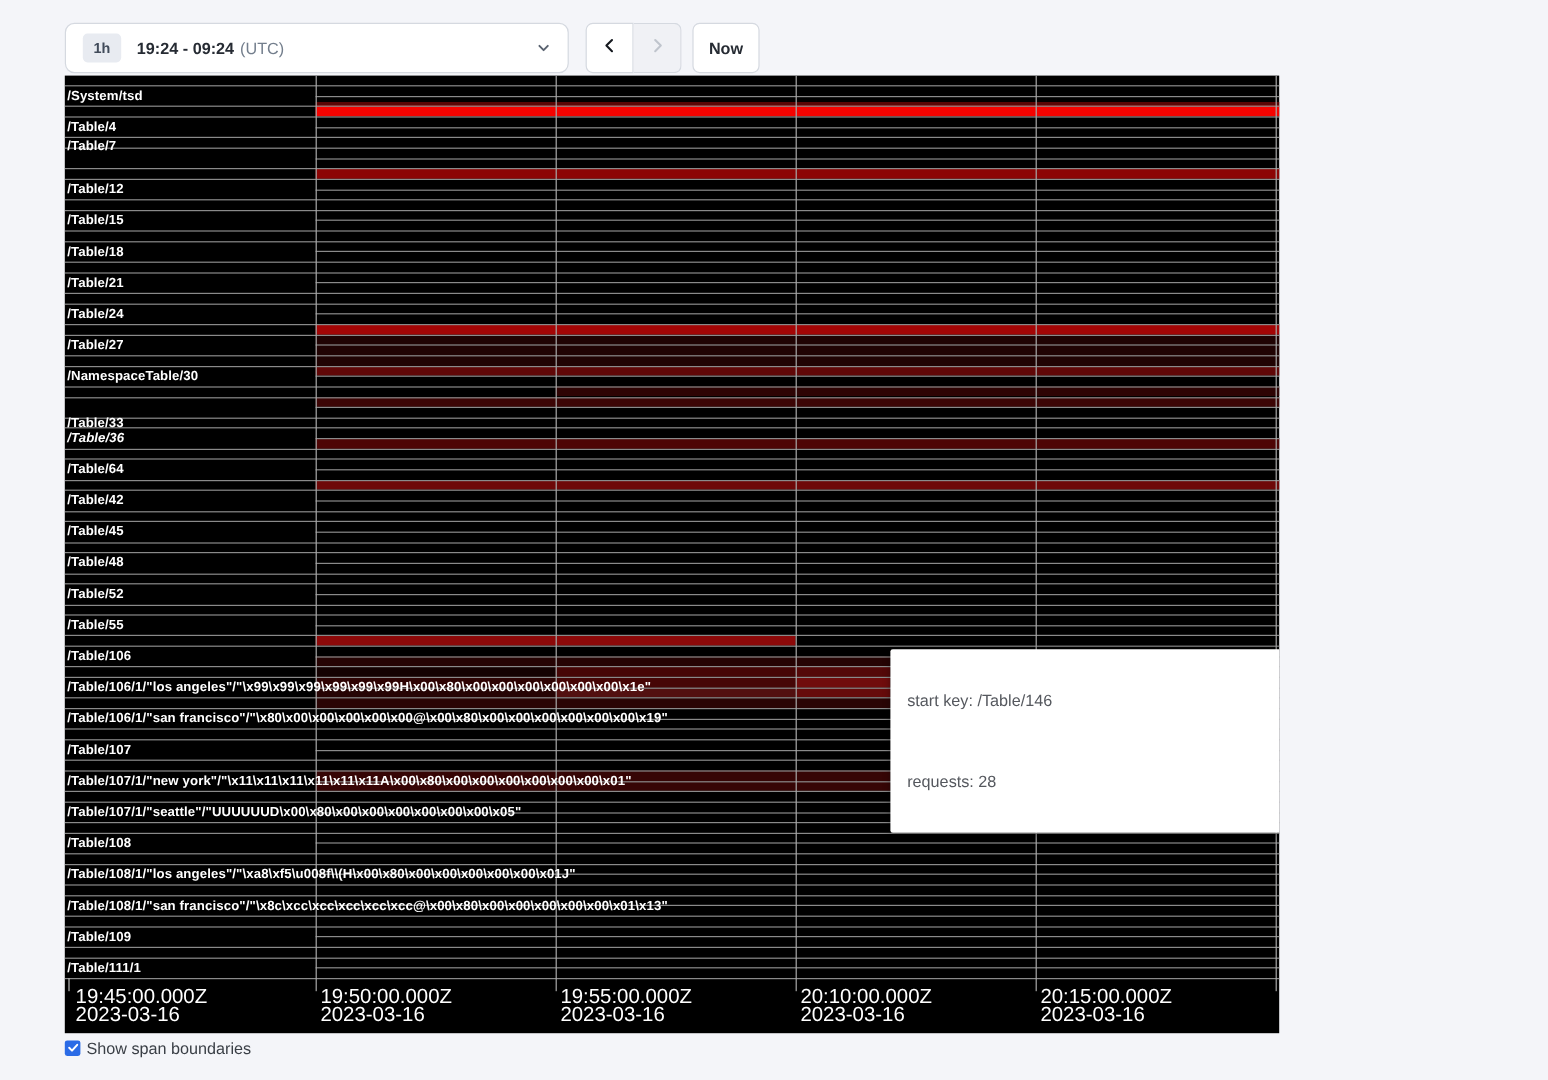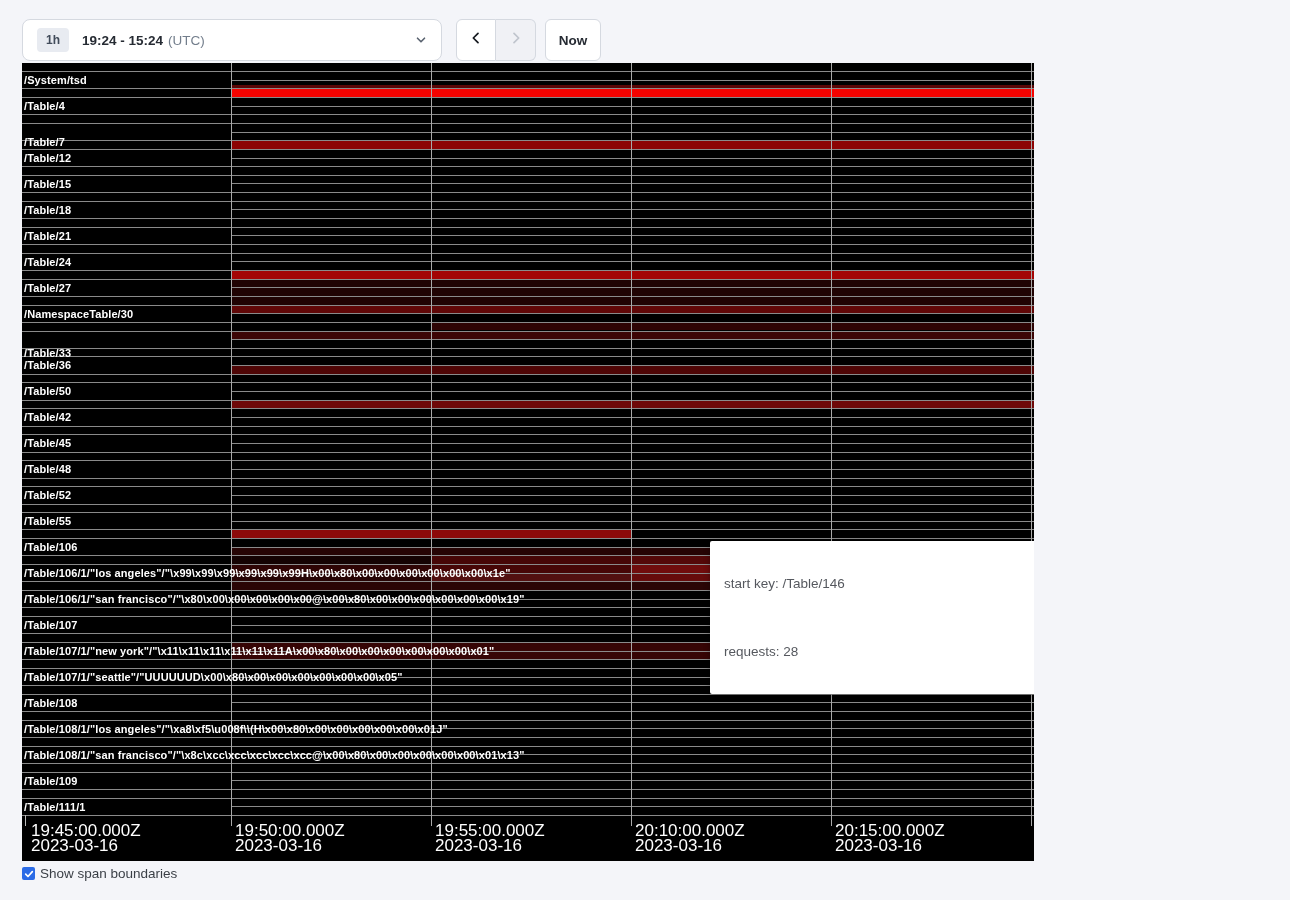--- a/index.html
+++ b/index.html
@@ -1,17 +1,17 @@
 <!DOCTYPE html>
 <html><head>
 <meta charset="utf-8">
 <style>
   html,body{margin:0;padding:0;}
   body{font-family:"Liberation Sans",sans-serif;background:#f4f5f9;}
-  .page{position:relative;width:1034px;height:900px;background:#f4f5f9;overflow:hidden;}
+  .page{position:relative;width:1034px;height:900px;background:#f4f5f9;overflow:hidden;margin-left:32px;}
 
   
   .time-selector{position:absolute;left:22px;top:19px;width:420px;height:42px;
     background:#fff;border:1px solid #d5d9e0;border-radius:8px;box-sizing:border-box;
     display:flex;align-items:center;padding:0 14px;cursor:pointer;}
   .tw-badge{background:#e8ebf1;color:#414b5a;font-size:12px;font-weight:700;
     padding:5px 9px;border-radius:4px;margin-right:13px;}
   .tw-range{font-size:13.5px;font-weight:700;color:#262b33;}
   .tw-zone{font-size:13.5px;color:#737e8c;margin-left:5px;}
   .tw-caret{margin-left:auto;color:#5a6370;display:flex;align-items:center;}
@@ -47,21 +47,21 @@
     align-items:center;justify-content:center;cursor:pointer;flex:0 0 auto;}
   .cbx-label{font-size:13.5px;color:#3a3f46;margin-left:5px;}
 </style>
 </head>
 <body>
 
 <div class="page">
 
   <div class="time-selector">
     <span class="tw-badge">1h</span>
-    <span class="tw-range">19:24 - 15:24</span>
+    <span class="tw-range">19:24 - 09:24</span>
     <span class="tw-zone">(UTC)</span>
     <span class="tw-caret">
       <svg width="12" height="12" viewBox="0 0 12 12" fill="none">
           <path d="M2.5 4.2 L6 7.8 L9.5 4.2" stroke="currentColor" stroke-width="1.6" stroke-linecap="round" stroke-linejoin="round"></path>
         </svg>
     </span>
   </div>
 
   <div class="btn-group">
     <div class="nav-btn prev">
@@ -194,31 +194,31 @@
       <div class="hline" style="left: 209px; top: 743.25px; width: 990px;"></div>
       <div class="hline" style="left: 0px; top: 751.9px; width: 1199px;"></div>
       <div class="vline" style="left: 209px; height: 763px;"></div>
       <div class="vline" style="left: 409px; height: 763px;"></div>
       <div class="vline" style="left: 609px; height: 763px;"></div>
       <div class="vline" style="left: 809px; height: 763px;"></div>
       <div class="vline" style="left: 1009px; height: 763px;"></div>
       <div class="tick" style="left: 3px; top: 752px; height: 11px;"></div>
       <div class="hm-label" style="top: 11px;">/System/tsd</div>
       <div class="hm-label" style="top: 36.95px;">/Table/4</div>
-      <div class="hm-label" style="top: 73px;">/Table/7</div>
+      <div class="hm-label" style="top: 53px;">/Table/7</div>
       <div class="hm-label" style="top: 88.85px;">/Table/12</div>
       <div class="hm-label" style="top: 114.8px;">/Table/15</div>
       <div class="hm-label" style="top: 140.75px;">/Table/18</div>
       <div class="hm-label" style="top: 166.7px;">/Table/21</div>
       <div class="hm-label" style="top: 192.65px;">/Table/24</div>
       <div class="hm-label" style="top: 218.6px;">/Table/27</div>
       <div class="hm-label" style="top: 244.55px;">/NamespaceTable/30</div>
       <div class="hm-label" style="top: 284px;">/Table/33</div>
-      <div class="hm-label" style="top: 296.45px;">/Table/36</div>
-      <div class="hm-label" style="top: 322.4px;">/Table/50</div>
+      <div class="hm-label" style="top: 296.45px; font-style: italic;">/Table/36</div>
+      <div class="hm-label" style="top: 322.4px;">/Table/64</div>
       <div class="hm-label" style="top: 348.35px;">/Table/42</div>
       <div class="hm-label" style="top: 374.3px;">/Table/45</div>
       <div class="hm-label" style="top: 400.25px;">/Table/48</div>
       <div class="hm-label" style="top: 426.2px;">/Table/52</div>
       <div class="hm-label" style="top: 452.15px;">/Table/55</div>
       <div class="hm-label" style="top: 478.1px;">/Table/106</div>
       <div class="hm-label" style="top: 504.05px;">/Table/106/1/"los angeles"/"\x99\x99\x99\x99\x99\x99H\x00\x80\x00\x00\x00\x00\x00\x00\x1e"</div>
       <div class="hm-label" style="top: 530px;">/Table/106/1/"san francisco"/"\x80\x00\x00\x00\x00\x00@\x00\x80\x00\x00\x00\x00\x00\x00\x19"</div>
       <div class="hm-label" style="top: 555.95px;">/Table/107</div>
       <div class="hm-label" style="top: 581.9px;">/Table/107/1/"new york"/"\x11\x11\x11\x11\x11\x11A\x00\x80\x00\x00\x00\x00\x00\x00\x01"</div>

